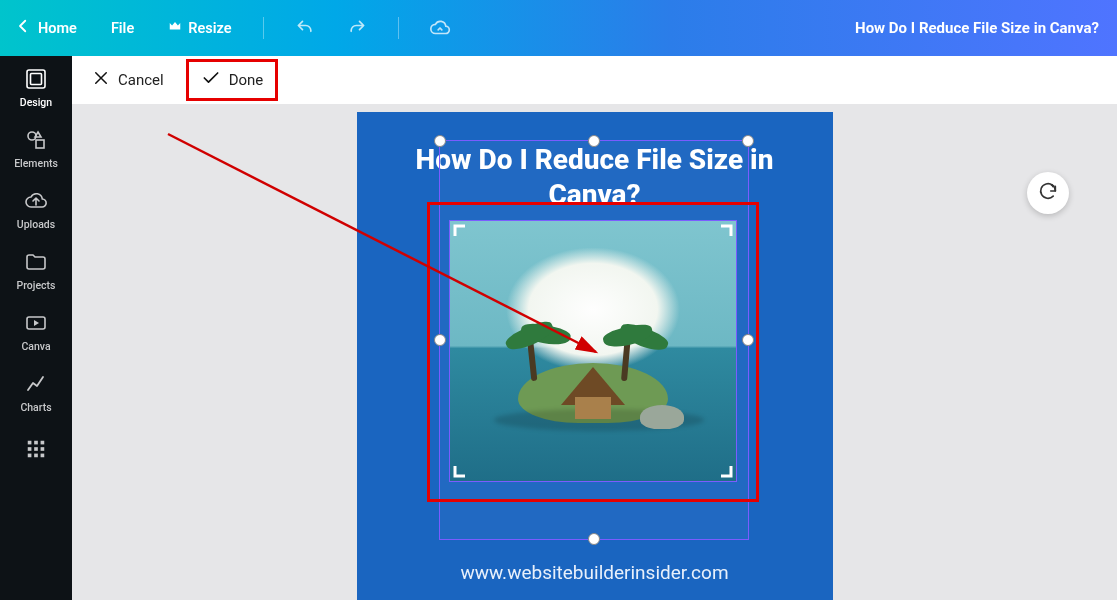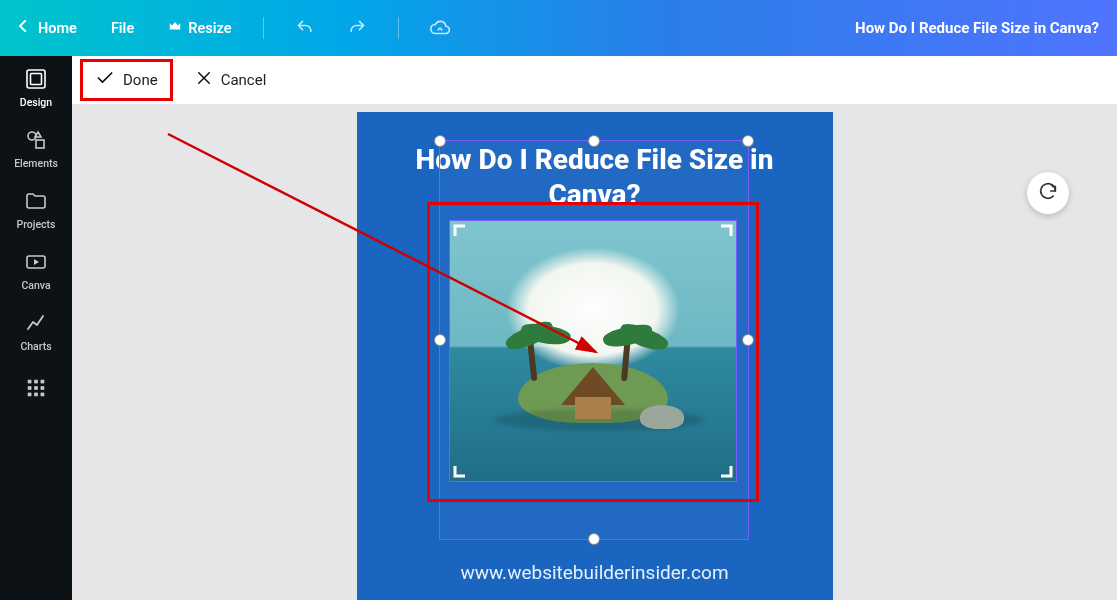--- a/index.html
+++ b/index.html
@@ -207,20 +207,29 @@
           <circle cx="8" cy="8" r="4" stroke="#c7c8ca" stroke-width="1.6"></circle>
           <rect x="12" y="12" width="8" height="8" stroke="#c7c8ca" stroke-width="1.6"></rect>
           <path d="M14 4l3 5h-6z" stroke="#c7c8ca" stroke-width="1.6"></path>
         </svg>
     </span>
     <span class="rail-label">Elements</span>
   </div>
   <div class="rail-item">
     <span class="rail-glyph">
       <svg width="24" height="24" viewBox="0 0 24 24" fill="none">
+          <path d="M7 18a5 5 0 010-10 6 6 0 0111.3 2A4 4 0 0118 18H7z" stroke="#c7c8ca" stroke-width="1.6"></path>
+          <path d="M12 16V9m0 0l-3 3m3-3l3 3" stroke="#c7c8ca" stroke-width="1.6" stroke-linecap="round" stroke-linejoin="round"></path>
+        </svg>
+    </span>
+    <span class="rail-label">Uploads</span>
+  </div>
+  <div class="rail-item">
+    <span class="rail-glyph">
+      <svg width="24" height="24" viewBox="0 0 24 24" fill="none">
           <path d="M3 7a2 2 0 012-2h4l2 2h8a2 2 0 012 2v8a2 2 0 01-2 2H5a2 2 0 01-2-2V7z" stroke="#c7c8ca" stroke-width="1.6"></path>
         </svg>
     </span>
     <span class="rail-label">Projects</span>
   </div>
   <div class="rail-item">
     <span class="rail-glyph">
       <svg width="24" height="24" viewBox="0 0 24 24" fill="none">
           <rect x="3" y="6" width="18" height="12" rx="2" stroke="#c7c8ca" stroke-width="1.6"></rect>
           <path d="M10 9l5 3-5 3V9z" fill="#c7c8ca"></path>
@@ -247,35 +256,35 @@
           <rect x="17" y="10" width="4" height="4"></rect>
           <rect x="3" y="17" width="4" height="4"></rect>
           <rect x="10" y="17" width="4" height="4"></rect>
           <rect x="17" y="17" width="4" height="4"></rect>
         </svg>
     </span>
   </div>
 </div>
 
 <div class="actionbar">
+  <div class="ab-btn">
+    <span>
+      <svg width="18" height="18" viewBox="0 0 24 24" fill="none">
+          <path d="M5 5l14 14M19 5L5 19" stroke="#111" stroke-width="2" stroke-linecap="round"></path>
+        </svg>
+    </span>
+    <span>Cancel</span>
+  </div>
   <div class="ab-btn done-highlight">
     <span>
       <svg width="20" height="20" viewBox="0 0 24 24" fill="none">
           <path d="M4 12l5 5L20 6" stroke="#111" stroke-width="2" stroke-linecap="round" stroke-linejoin="round"></path>
         </svg>
     </span>
     <span>Done</span>
-  </div>
-  <div class="ab-btn">
-    <span>
-      <svg width="18" height="18" viewBox="0 0 24 24" fill="none">
-          <path d="M5 5l14 14M19 5L5 19" stroke="#111" stroke-width="2" stroke-linecap="round"></path>
-        </svg>
-    </span>
-    <span>Cancel</span>
   </div>
 </div>
 
 <div class="workarea">
 
   <div class="page">
     <div class="page-title">How Do I Reduce File Size in Canva?</div>
 
     <div class="outer-sel">
       <span class="handle-round hr-tl"></span>

